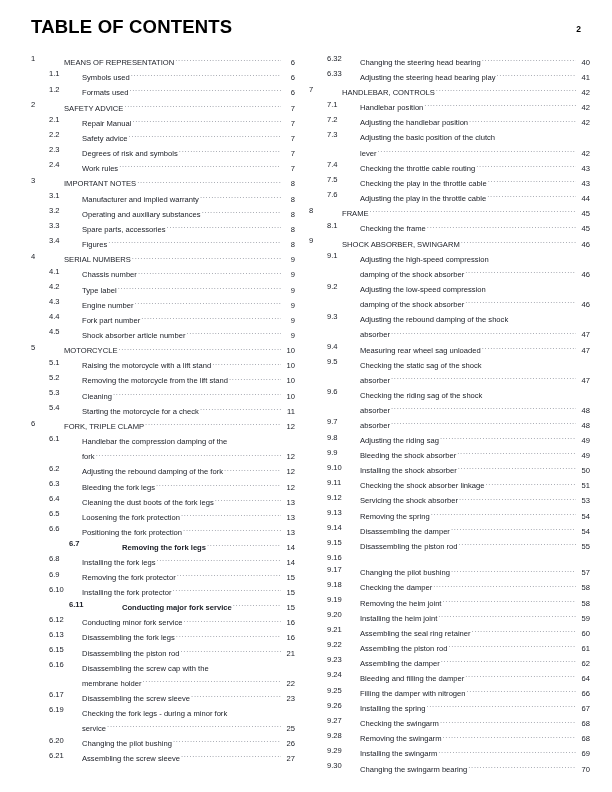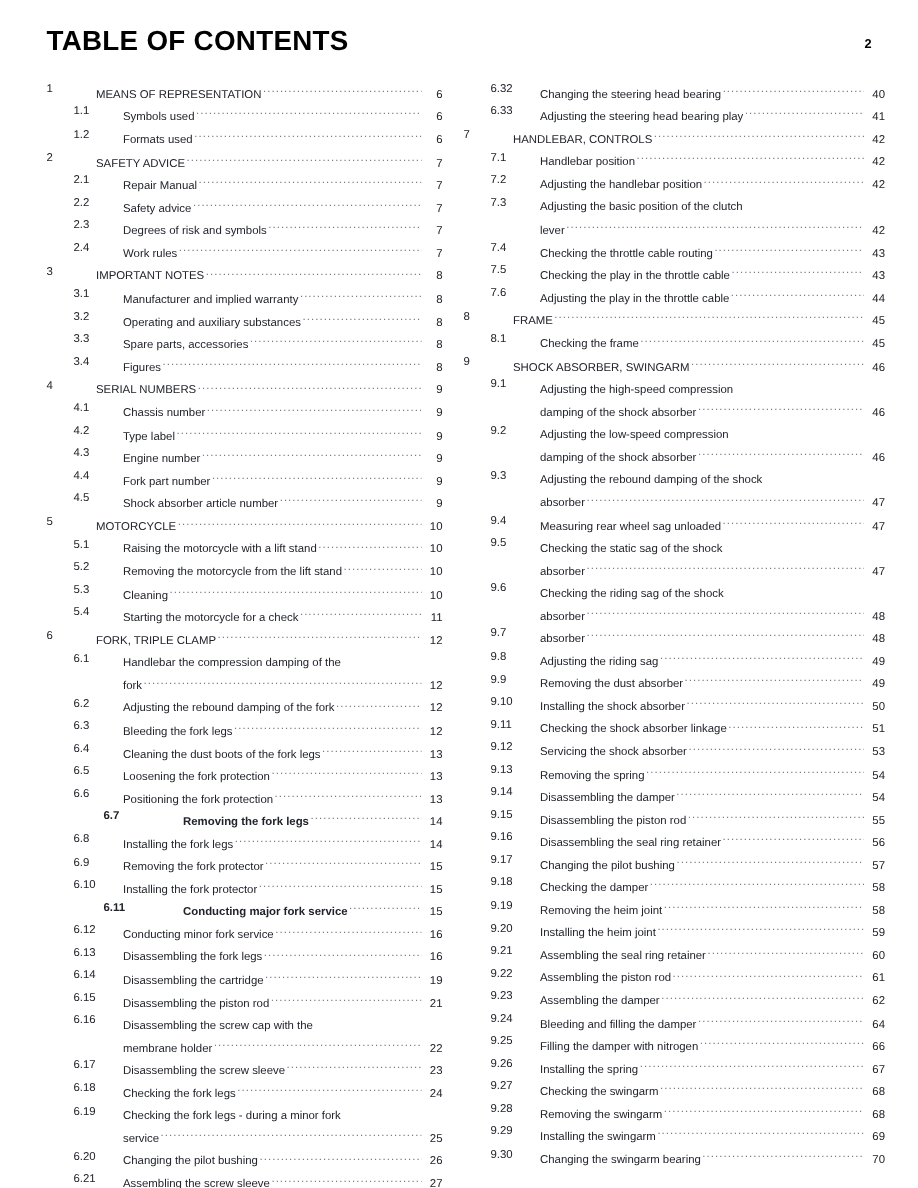--- a/index.html
+++ b/index.html
@@ -527,30 +527,20 @@
           <span class="num">6.13</span>
           <span class="body">
             <span class="line">
               <span class="text">Disassembling the fork legs</span>
               <span class="leader"></span>
               <span class="pg">16</span>
             </span>
           </span>
         </div>
         <div class="toc-entry level-2">
-          <span class="num">6.14</span>
-          <span class="body">
-            <span class="line">
-              <span class="text">Disassembling the cartridge</span>
-              <span class="leader"></span>
-              <span class="pg">19</span>
-            </span>
-          </span>
-        </div>
-        <div class="toc-entry level-2">
           <span class="num">6.15</span>
           <span class="body">
             <span class="line">
               <span class="text">Disassembling the piston rod</span>
               <span class="leader"></span>
               <span class="pg">21</span>
             </span>
           </span>
         </div>
         <div class="toc-entry level-2">
@@ -572,30 +562,20 @@
           <span class="num">6.17</span>
           <span class="body">
             <span class="line">
               <span class="text">Disassembling the screw sleeve</span>
               <span class="leader"></span>
               <span class="pg">23</span>
             </span>
           </span>
         </div>
         <div class="toc-entry level-2">
-          <span class="num">6.18</span>
-          <span class="body">
-            <span class="line">
-              <span class="text">Checking the fork legs</span>
-              <span class="leader"></span>
-              <span class="pg">24</span>
-            </span>
-          </span>
-        </div>
-        <div class="toc-entry level-2">
           <span class="num">6.19</span>
           <span class="body">
             <span class="line">
               <span class="text">Checking the fork legs - during a minor fork</span>
               <span class="leader no-dots"></span>
               <span class="pg"></span>
             </span>
             <span class="line cont">
               <span class="text">service</span>
               <span class="leader"></span>
@@ -852,21 +832,21 @@
               <span class="text">Adjusting the riding sag</span>
               <span class="leader"></span>
               <span class="pg">49</span>
             </span>
           </span>
         </div>
         <div class="toc-entry level-2">
           <span class="num">9.9</span>
           <span class="body">
             <span class="line">
-              <span class="text">Removing the dust absorber</span>
+              <span class="text">Bleeding the shock absorber</span>
               <span class="leader"></span>
               <span class="pg">49</span>
             </span>
           </span>
         </div>
         <div class="toc-entry level-2">
           <span class="num">9.10</span>
           <span class="body">
             <span class="line">
               <span class="text">Installing the shock absorber</span>
@@ -920,27 +900,20 @@
           <span class="body">
             <span class="line">
               <span class="text">Disassembling the piston rod</span>
               <span class="leader"></span>
               <span class="pg">55</span>
             </span>
           </span>
         </div>
         <div class="toc-entry level-2">
           <span class="num">9.16</span>
-          <span class="body">
-            <span class="line">
-              <span class="text">Disassembling the seal ring retainer</span>
-              <span class="leader"></span>
-              <span class="pg">56</span>
-            </span>
-          </span>
         </div>
         <div class="toc-entry level-2">
           <span class="num">9.17</span>
           <span class="body">
             <span class="line">
               <span class="text">Changing the pilot bushing</span>
               <span class="leader"></span>
               <span class="pg">57</span>
             </span>
           </span>

